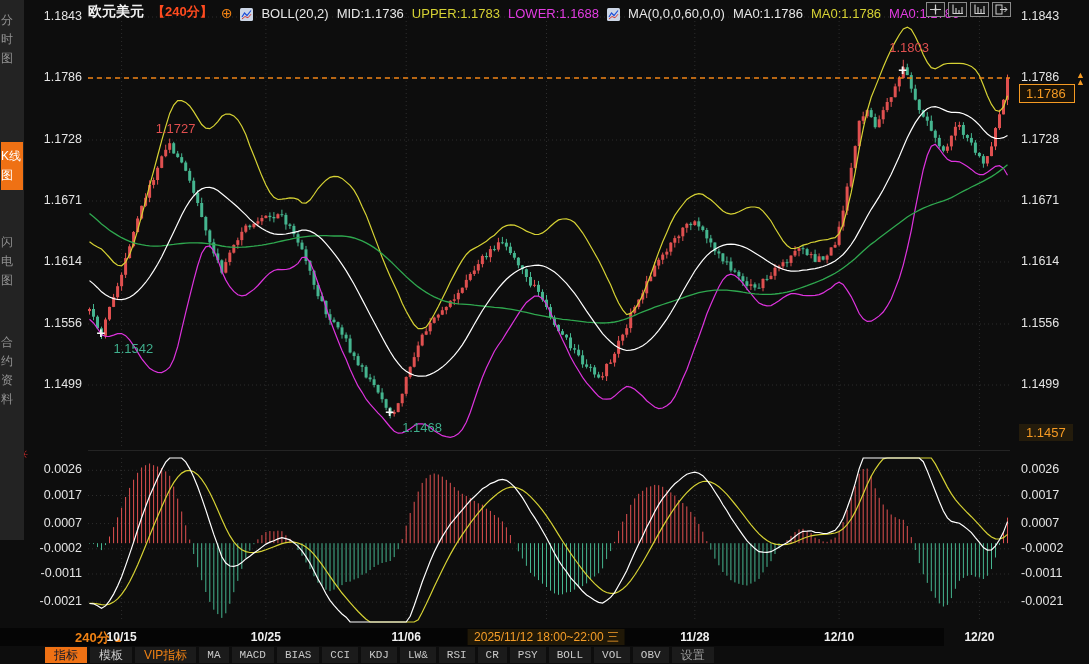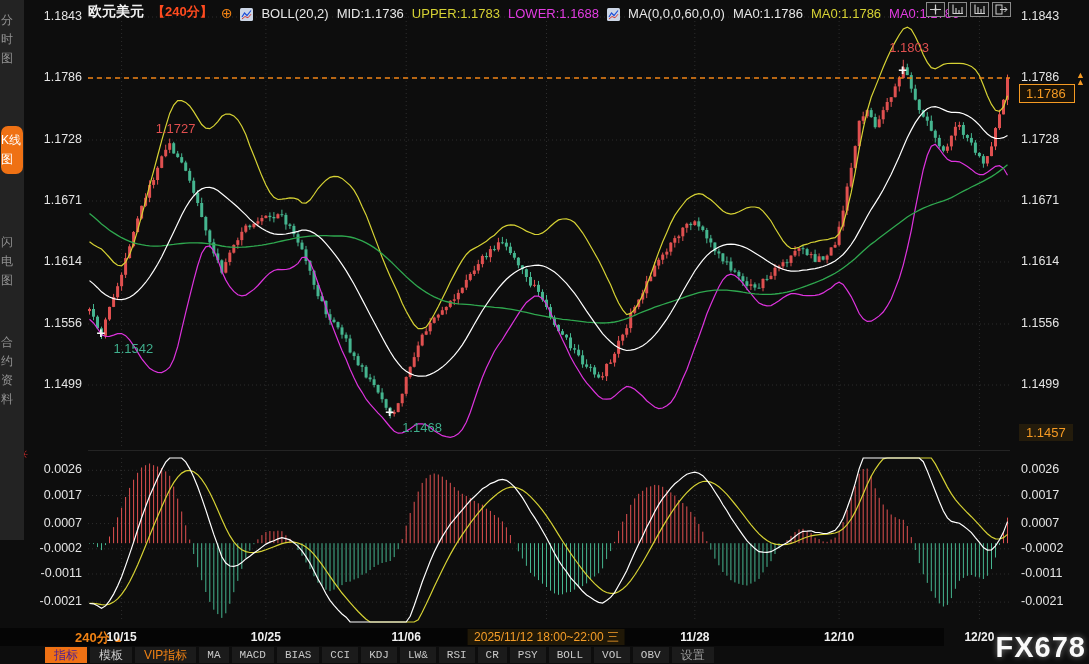--- a/index.html
+++ b/index.html
@@ -52,21 +52,21 @@
   .xstrip { position:absolute; left:0; top:628px; width:944px; height:18px; background:#050505; z-index:6; }
   .period { position:absolute; left:75px; top:1px; color:#f08214; font-weight:bold; font-size:13px; }
   .xdate { position:absolute; top:2px; transform:translateX(-50%); color:#f0f0f0; font-weight:bold; font-size:12px; }
   .xhl { position:absolute; top:1px; transform:translateX(-50%); background:#201807; color:#f59d28;
          font-size:12px; padding:0 6px; line-height:16px; white-space:nowrap; }
 
   
   .tabbar { position:absolute; left:45px; top:647px; height:16px; display:flex; gap:3px; z-index:6; }
   .btab { background:#1b1b1b; color:#c9c9c9; font-size:12px; line-height:16px; padding:0 9px; cursor:pointer; white-space:nowrap;}
   .btab.mono { font-family:Liberation Mono, monospace; font-size:11px; padding:0 8px; }
-  .btab.active { background:#ef7114; color:#4c1d95; }
+  .btab.active { background:#ef7114; color:#0f172a; }
   .btab.vip { color:#f08214; }
   .btab.dim { color:#9b9b9b; }
 
   .watermark { position:absolute; right:3px; bottom:0px; z-index:10; color:#fafafa; font-size:29px;
                font-weight:bold; letter-spacing:1px; text-shadow:0 0 6px rgba(255,255,255,.45); }
 </style>
 </head>
 <body>
 
 <div class="app">
@@ -794,21 +794,21 @@
       <polyline points="65.5,319.3 69.5,323.0 73.5,328.5 77.5,334.6 81.5,336.5 85.5,336.4 89.6,335.1 93.6,333.7 97.6,333.5 101.6,335.7 105.6,339.9 109.6,345.7 113.6,352.1 117.6,358.6 121.6,363.7 125.6,368.3 129.6,370.8 133.6,372.4 137.7,372.6 141.7,370.6 145.7,367.2 149.7,359.3 153.7,346.7 157.7,329.3 161.7,312.6 165.7,296.4 169.7,280.3 173.7,265.5 177.7,253.3 181.8,246.9 185.8,246.0 189.8,250.9 193.8,259.4 197.8,271.3 201.8,280.1 205.8,286.7 209.8,291.4 213.8,294.8 217.8,295.9 221.8,295.1 225.8,292.3 229.9,289.4 233.9,285.5 237.9,281.0 241.9,276.6 245.9,272.9 249.9,270.5 253.9,269.4 257.9,269.6 261.9,269.5 265.9,268.6 269.9,266.4 274.0,263.4 278.0,257.5 282.0,257.2 286.0,262.0 290.0,271.6 294.0,283.2 298.0,294.4 302.0,307.3 306.0,319.5 310.0,330.3 314.0,340.5 318.0,350.5 322.1,359.3 326.1,369.3 330.1,378.1 334.1,386.2 338.1,392.3 342.1,399.2 346.1,404.1 350.1,408.6 354.1,413.1 358.1,417.2 362.1,422.0 366.2,427.0 370.2,431.2 374.2,433.2 378.2,432.8 382.2,431.1 386.2,428.7 390.2,425.8 394.2,423.8 398.2,423.8 402.2,424.7 406.2,427.5 410.2,430.7 414.3,433.3 418.3,435.7 422.3,436.7 426.3,437.3 430.3,436.3 434.3,433.8 438.3,429.4 442.3,422.3 446.3,412.2 450.3,400.3 454.3,388.5 458.4,377.2 462.4,367.7 466.4,359.4 470.4,351.3 474.4,345.0 478.4,339.5 482.4,332.9 486.4,326.6 490.4,320.3 494.4,313.9 498.4,307.8 502.4,302.4 506.5,299.3 510.5,296.2 514.5,296.0 518.5,298.7 522.5,304.2 526.5,312.4 530.5,321.5 534.5,331.0 538.5,339.8 542.5,347.9 546.5,356.7 550.6,364.2 554.6,370.7 558.6,377.3 562.6,382.9 566.6,387.4 570.6,392.0 574.6,396.3 578.6,399.0 582.6,399.1 586.6,398.9 590.6,396.1 594.6,392.4 598.7,388.9 602.7,386.4 606.7,387.1 610.7,389.3 614.7,392.7 618.7,396.3 622.7,400.7 626.7,403.9 630.7,407.0 634.7,408.6 638.7,408.0 642.8,405.7 646.8,402.5 650.8,396.7 654.8,388.2 658.8,378.5 662.8,369.7 666.8,358.6 670.8,347.5 674.8,337.0 678.8,325.8 682.8,314.0 686.8,304.4 690.9,295.2 694.9,286.8 698.9,279.8 702.9,275.6 706.9,274.2 710.9,275.5 714.9,278.7 718.9,283.3 722.9,288.8 726.9,293.7 730.9,298.7 735.0,303.1 739.0,304.9 743.0,305.8 747.0,305.6 751.0,303.3 755.0,300.7 759.0,297.7 763.0,295.4 767.0,293.7 771.0,293.7 775.0,294.4 779.0,295.3 783.1,295.6 787.1,295.6 791.1,295.3 795.1,294.6 799.1,292.9 803.1,290.2 807.1,287.9 811.1,284.2 815.1,282.2 819.1,284.5 823.1,290.1 827.2,296.6 831.2,304.7 835.2,313.5 839.2,318.8 843.2,321.4 847.2,321.2 851.2,318.8 855.2,315.9 859.2,312.0 863.2,306.2 867.2,299.0 871.2,288.9 875.3,278.2 879.3,264.8 883.3,248.5 887.3,230.3 891.3,208.7 895.3,188.5 899.3,169.5 903.3,155.3 907.3,146.2 911.3,144.3 915.3,149.0 919.4,154.7 923.4,159.3 927.4,161.4 931.4,161.3 935.4,161.8 939.4,164.0 943.4,166.5 947.4,169.4 951.4,172.7 955.4,174.7 959.4,174.6 963.4,172.3 967.5,169.3 971.5,166.3 975.5,165.7 979.5,168.3 983.5,175.2 " fill="none" stroke="#dd33dd" stroke-width="1.2"></polyline>
       <polyline points="65.5,213.4 69.5,216.8 73.5,220.3 77.5,223.9 81.5,227.1 85.5,230.2 89.6,232.9 93.6,235.4 97.6,237.7 101.6,239.6 105.6,241.4 109.6,242.8 113.6,243.9 117.6,244.7 121.6,245.4 125.6,245.8 129.6,246.1 133.6,246.1 137.7,245.8 141.7,245.4 145.7,244.8 149.7,244.4 153.7,243.9 157.7,243.5 161.7,243.1 165.7,242.9 169.7,242.8 173.7,242.8 177.7,243.0 181.8,243.4 185.8,243.9 189.8,244.5 193.8,245.1 197.8,246.0 201.8,246.6 205.8,247.0 209.8,247.2 213.8,247.3 217.8,247.2 221.8,247.0 225.8,246.6 229.9,246.2 233.9,245.7 237.9,245.1 241.9,244.4 245.9,243.6 249.9,242.8 253.9,241.9 257.9,241.0 261.9,240.1 265.9,239.3 269.9,238.4 274.0,237.7 278.0,237.1 282.0,236.6 286.0,236.1 290.0,235.9 294.0,235.8 298.0,235.7 302.0,235.7 306.0,235.9 310.0,236.0 314.0,236.0 318.0,236.0 322.1,236.3 326.1,237.0 330.1,238.0 334.1,239.3 338.1,240.9 342.1,242.9 346.1,245.1 350.1,247.6 354.1,250.5 358.1,253.8 362.1,257.3 366.2,261.1 370.2,264.9 374.2,268.9 378.2,272.8 382.2,276.6 386.2,280.3 390.2,283.7 394.2,286.9 398.2,289.7 402.2,292.4 406.2,294.8 410.2,296.9 414.3,298.7 418.3,300.3 422.3,301.5 426.3,302.5 430.3,303.3 434.3,303.8 438.3,304.1 442.3,304.4 446.3,304.7 450.3,305.2 454.3,305.6 458.4,306.0 462.4,306.5 466.4,306.9 470.4,307.3 474.4,307.6 478.4,308.0 482.4,308.6 486.4,309.2 490.4,309.8 494.4,310.7 498.4,311.6 502.4,312.4 506.5,313.4 510.5,314.3 514.5,315.1 518.5,315.9 522.5,316.7 526.5,317.5 530.5,318.2 534.5,318.7 538.5,319.3 542.5,319.7 546.5,320.2 550.6,320.6 554.6,321.1 558.6,321.6 562.6,322.1 566.6,322.3 570.6,322.6 574.6,322.8 578.6,323.0 582.6,322.8 586.6,322.5 590.6,322.0 594.6,321.1 598.7,320.0 602.7,318.7 606.7,317.0 610.7,315.3 614.7,313.5 618.7,311.9 622.7,310.3 626.7,308.8 630.7,307.2 634.7,305.8 638.7,304.5 642.8,303.1 646.8,301.8 650.8,300.5 654.8,299.2 658.8,297.8 662.8,296.4 666.8,295.1 670.8,293.8 674.8,292.7 678.8,291.8 682.8,291.1 686.8,290.6 690.9,290.2 694.9,290.1 698.9,290.2 702.9,290.2 706.9,290.6 710.9,291.0 714.9,291.5 718.9,292.2 722.9,292.8 726.9,293.3 730.9,293.8 735.0,294.2 739.0,294.4 743.0,294.4 747.0,294.3 751.0,294.0 755.0,293.5 759.0,292.9 763.0,292.2 767.0,291.1 771.0,289.9 775.0,288.5 779.0,287.1 783.1,285.7 787.1,284.2 791.1,282.7 795.1,281.0 799.1,279.3 803.1,277.4 807.1,275.4 811.1,273.3 815.1,270.8 819.1,268.0 823.1,265.1 827.2,261.8 831.2,258.4 835.2,254.7 839.2,251.0 843.2,247.4 847.2,244.1 851.2,241.2 855.2,238.1 859.2,235.1 863.2,232.1 867.2,229.1 871.2,226.1 875.3,223.1 879.3,220.0 883.3,217.0 887.3,214.5 891.3,212.2 895.3,210.1 899.3,208.2 903.3,206.5 907.3,204.9 911.3,203.5 915.3,202.2 919.4,200.9 923.4,199.3 927.4,197.6 931.4,195.5 935.4,193.3 939.4,191.2 943.4,189.2 947.4,187.0 951.4,185.1 955.4,183.1 959.4,181.1 963.4,178.9 967.5,176.6 971.5,174.0 975.5,171.1 979.5,168.1 983.5,164.7 " fill="none" stroke="#2fa84f" stroke-width="1.3"></polyline>
       <polyline points="65.5,280.6 69.5,283.9 73.5,287.7 77.5,291.8 81.5,294.8 85.5,297.0 89.6,298.6 93.6,299.5 97.6,299.6 101.6,298.9 105.6,297.2 109.6,294.7 113.6,291.3 117.6,287.2 121.6,282.5 125.6,277.0 129.6,270.9 133.6,264.2 137.7,256.7 141.7,248.6 145.7,240.3 149.7,232.1 153.7,223.6 157.7,214.9 161.7,207.5 165.7,201.2 169.7,196.0 173.7,191.8 177.7,188.9 181.8,187.5 185.8,187.3 189.8,188.4 193.8,190.5 197.8,193.8 201.8,197.0 205.8,200.4 209.8,203.7 213.8,207.3 217.8,211.1 221.8,214.9 225.8,219.1 229.9,222.6 233.9,225.8 237.9,228.5 241.9,230.8 245.9,232.6 249.9,233.9 253.9,234.4 257.9,234.3 261.9,234.0 265.9,233.2 269.9,232.3 274.0,231.4 278.0,230.2 282.0,230.1 286.0,231.1 290.0,233.1 294.0,235.9 298.0,239.3 302.0,243.7 306.0,248.4 310.0,253.3 314.0,258.6 318.0,264.4 322.1,270.6 326.1,277.4 330.1,284.2 334.1,291.8 338.1,299.4 342.1,307.0 346.1,314.7 350.1,322.2 354.1,329.7 358.1,337.2 362.1,344.6 366.2,351.7 370.2,358.1 374.2,363.4 378.2,368.1 382.2,371.2 386.2,373.6 390.2,375.3 394.2,376.2 398.2,376.2 402.2,375.9 406.2,374.4 410.2,372.5 414.3,369.9 418.3,367.1 422.3,363.6 426.3,359.6 430.3,355.4 434.3,350.4 438.3,344.8 442.3,338.4 446.3,331.4 450.3,324.3 454.3,317.4 458.4,310.5 462.4,304.5 466.4,298.6 470.4,293.3 474.4,288.1 478.4,283.5 482.4,279.3 486.4,275.8 490.4,272.8 494.4,270.3 498.4,268.2 502.4,266.7 506.5,266.0 510.5,265.3 514.5,265.2 518.5,265.8 522.5,267.2 526.5,269.4 530.5,272.1 534.5,275.4 538.5,279.4 542.5,283.4 546.5,288.3 550.6,293.3 554.6,299.0 558.6,305.1 562.6,311.1 566.6,316.8 570.6,322.6 574.6,328.2 578.6,333.6 582.6,337.9 586.6,341.8 590.6,345.2 594.6,347.7 598.7,349.4 602.7,350.5 606.7,350.2 610.7,349.3 614.7,347.8 618.7,345.7 622.7,342.9 626.7,339.3 630.7,335.1 634.7,330.3 638.7,324.8 642.8,319.1 646.8,312.8 650.8,306.0 654.8,299.0 658.8,291.5 662.8,284.5 666.8,277.7 670.8,271.0 674.8,265.3 678.8,260.1 682.8,255.6 686.8,252.1 690.9,249.3 694.9,247.0 698.9,245.4 702.9,244.4 706.9,244.1 710.9,244.4 714.9,245.3 718.9,246.6 722.9,248.3 726.9,250.4 730.9,252.9 735.0,255.4 739.0,258.0 743.0,260.8 747.0,263.3 751.0,265.6 755.0,267.6 759.0,269.2 763.0,270.4 767.0,271.1 771.0,271.1 775.0,270.8 779.0,270.2 783.1,269.9 787.1,269.1 791.1,268.6 795.1,267.6 799.1,266.5 803.1,265.0 807.1,263.1 811.1,261.0 815.1,257.9 819.1,254.5 823.1,249.9 827.2,244.5 831.2,238.4 835.2,231.1 839.2,223.8 843.2,216.2 847.2,209.3 851.2,203.1 855.2,196.6 859.2,189.7 863.2,182.0 867.2,174.2 871.2,165.4 875.3,156.5 879.3,146.9 883.3,137.8 887.3,129.9 891.3,122.6 895.3,116.8 899.3,112.1 903.3,108.8 907.3,107.0 911.3,106.6 915.3,107.8 919.4,109.6 923.4,111.4 927.4,112.3 931.4,112.3 935.4,112.6 939.4,113.8 943.4,115.6 947.4,117.9 951.4,121.2 955.4,125.1 959.4,129.9 963.4,134.0 967.5,136.9 971.5,138.3 975.5,138.5 979.5,137.7 983.5,135.5 " fill="none" stroke="#ffffff" stroke-width="1.2"></polyline>
       <polyline points="65.5,603.3 69.5,603.4 73.5,603.9 77.5,604.7 81.5,605.0 85.5,604.1 89.6,602.1 93.6,598.9 97.6,594.4 101.6,588.7 105.6,581.8 109.6,573.8 113.6,565.0 117.6,555.5 121.6,545.8 125.6,535.8 129.6,526.1 133.6,516.5 137.7,507.1 141.7,498.1 145.7,489.7 149.7,482.6 153.7,477.1 157.7,473.1 161.7,470.9 165.7,470.4 169.7,471.7 173.7,474.7 177.7,479.4 181.8,485.5 185.8,492.8 189.8,501.1 193.8,510.0 197.8,519.3 201.8,528.1 205.8,535.7 209.8,541.8 213.8,546.5 217.8,549.7 221.8,551.6 225.8,552.5 229.9,552.6 233.9,552.1 237.9,551.1 241.9,549.7 245.9,548.2 249.9,546.7 253.9,545.1 257.9,543.6 261.9,542.6 265.9,542.1 269.9,542.2 274.0,543.0 278.0,544.6 282.0,547.0 286.0,550.2 290.0,554.4 294.0,559.3 298.0,564.6 302.0,570.5 306.0,576.4 310.0,582.2 314.0,587.7 318.0,593.0 322.1,597.8 326.1,602.6 330.1,607.2 334.1,611.5 338.1,615.5 342.1,619.3 346.1,622.0 350.1,622.0 354.1,622.0 358.1,622.0 362.1,622.0 366.2,622.0 370.2,622.0 374.2,622.0 378.2,622.0 382.2,622.0 386.2,622.0 390.2,622.0 394.2,619.7 398.2,612.2 402.2,604.1 406.2,595.5 410.2,586.8 414.3,578.2 418.3,569.9 422.3,562.0 426.3,554.4 430.3,547.4 434.3,540.8 438.3,534.7 442.3,528.8 446.3,523.1 450.3,517.8 454.3,512.8 458.4,508.0 462.4,503.7 466.4,499.7 470.4,496.2 474.4,492.9 478.4,490.2 482.4,488.2 486.4,487.2 490.4,487.1 494.4,488.2 498.4,490.1 502.4,492.9 506.5,496.6 510.5,500.8 514.5,505.4 518.5,510.4 522.5,515.9 526.5,521.8 530.5,528.1 534.5,534.6 538.5,541.0 542.5,547.1 546.5,553.2 550.6,559.0 554.6,564.5 558.6,569.9 562.6,574.9 566.6,579.4 570.6,583.6 574.6,587.3 578.6,590.5 582.6,592.5 586.6,593.4 590.6,593.3 594.6,591.7 598.7,589.0 602.7,585.4 606.7,580.6 610.7,575.0 614.7,568.8 618.7,562.2 622.7,555.3 626.7,548.1 630.7,540.9 634.7,533.6 638.7,526.6 642.8,519.9 646.8,513.6 650.8,507.6 654.8,502.2 658.8,497.2 662.8,492.6 666.8,488.7 670.8,485.4 674.8,483.0 678.8,481.5 682.8,481.2 686.8,482.1 690.9,484.0 694.9,486.8 698.9,490.4 702.9,494.4 706.9,499.1 710.9,504.0 714.9,509.0 718.9,514.2 722.9,519.5 726.9,524.6 730.9,529.4 735.0,533.9 739.0,537.5 743.0,540.5 747.0,542.7 751.0,544.1 755.0,544.7 759.0,544.7 763.0,544.3 767.0,543.4 771.0,542.0 775.0,540.3 779.0,538.5 783.1,537.0 787.1,535.8 791.1,535.1 795.1,534.6 799.1,534.4 803.1,534.2 807.1,533.7 811.1,533.0 815.1,531.5 819.1,528.8 823.1,524.7 827.2,519.0 831.2,511.9 835.2,503.2 839.2,494.0 843.2,484.6 847.2,476.2 851.2,469.3 855.2,463.7 859.2,458.8 863.2,458.0 867.2,458.0 871.2,458.0 875.3,458.0 879.3,458.0 883.3,458.0 887.3,458.0 891.3,458.0 895.3,458.0 899.3,458.0 903.3,458.0 907.3,458.0 911.3,463.9 915.3,471.5 919.4,479.4 923.4,487.1 927.4,493.9 931.4,499.6 935.4,504.3 939.4,508.7 943.4,512.8 947.4,516.7 951.4,520.9 955.4,525.2 959.4,529.7 963.4,533.7 967.5,537.0 971.5,538.8 975.5,539.0 979.5,537.6 983.5,534.4 " fill="none" stroke="#d6d234" stroke-width="1.2"></polyline>
       <polyline points="65.5,603.5 69.5,603.8 73.5,605.8 77.5,608.2 81.5,605.9 85.5,600.8 89.6,594.1 93.6,585.9 97.6,576.7 101.6,565.6 105.6,554.1 109.6,542.1 113.6,529.8 117.6,517.7 121.6,506.8 125.6,496.0 129.6,487.1 133.6,478.1 137.7,469.5 141.7,462.2 145.7,458.0 149.7,458.0 153.7,458.0 157.7,458.0 161.7,461.9 165.7,468.6 169.7,477.1 173.7,486.8 177.7,497.9 181.8,509.9 185.8,522.2 189.8,534.4 193.8,545.4 197.8,556.7 201.8,563.1 205.8,566.0 209.8,566.3 213.8,565.3 217.8,562.6 221.8,558.9 225.8,556.2 229.9,553.1 233.9,550.2 237.9,547.1 241.9,544.1 245.9,542.1 249.9,540.7 253.9,538.9 257.9,537.6 261.9,538.7 265.9,539.9 269.9,542.6 274.0,546.4 278.0,550.9 282.0,556.7 286.0,563.1 290.0,570.9 294.0,579.0 298.0,586.0 302.0,593.7 306.0,600.4 310.0,605.4 314.0,609.8 318.0,614.0 322.1,617.2 326.1,621.9 330.1,622.0 334.1,622.0 338.1,622.0 342.1,622.0 346.1,622.0 350.1,622.0 354.1,622.0 358.1,622.0 362.1,622.0 366.2,622.0 370.2,622.0 374.2,622.0 378.2,622.0 382.2,622.0 386.2,616.3 390.2,605.5 394.2,593.9 398.2,582.0 402.2,571.6 406.2,561.3 410.2,551.9 414.3,543.9 418.3,536.6 422.3,530.3 426.3,524.2 430.3,519.4 434.3,514.5 438.3,509.9 442.3,505.1 446.3,500.5 450.3,496.7 454.3,492.9 458.4,488.8 462.4,486.4 466.4,483.6 470.4,482.1 474.4,480.1 478.4,479.3 482.4,480.3 486.4,483.1 490.4,486.9 494.4,492.2 498.4,497.7 502.4,504.2 506.5,511.5 510.5,517.4 514.5,523.8 518.5,530.7 522.5,537.8 526.5,545.6 530.5,553.2 534.5,560.4 538.5,566.5 542.5,571.7 546.5,577.6 550.6,582.2 554.6,586.5 558.6,591.3 562.6,595.0 566.6,597.4 570.6,600.2 574.6,602.4 578.6,603.1 582.6,600.4 586.6,597.4 590.6,592.6 594.6,585.5 598.7,578.2 602.7,570.7 606.7,561.4 610.7,552.6 614.7,544.1 618.7,536.1 622.7,527.3 626.7,519.7 630.7,511.7 634.7,504.6 638.7,498.4 642.8,493.4 646.8,488.2 650.8,483.8 654.8,480.6 658.8,477.1 662.8,474.2 666.8,473.0 670.8,472.1 674.8,473.3 678.8,475.7 682.8,480.2 686.8,485.3 690.9,491.7 694.9,497.8 698.9,504.8 702.9,510.7 706.9,517.6 710.9,523.5 714.9,529.3 718.9,535.1 722.9,540.7 726.9,544.8 730.9,548.6 735.0,551.7 739.0,552.1 743.0,552.3 747.0,551.7 751.0,549.5 755.0,547.3 759.0,544.7 763.0,542.8 767.0,539.8 771.0,536.5 775.0,533.4 779.0,531.3 783.1,531.1 787.1,530.8 791.1,532.4 795.1,532.5 799.1,533.5 803.1,533.5 807.1,531.9 811.1,530.3 815.1,525.3 819.1,518.3 823.1,508.0 827.2,496.5 831.2,483.4 835.2,468.6 839.2,458.0 843.2,458.0 847.2,458.0 851.2,458.0 855.2,458.0 859.2,458.0 863.2,458.0 867.2,458.0 871.2,458.0 875.3,458.0 879.3,458.0 883.3,458.0 887.3,458.0 891.3,458.0 895.3,458.0 899.3,461.7 903.3,470.9 907.3,481.1 911.3,491.2 915.3,501.5 919.4,511.0 923.4,517.9 927.4,521.4 931.4,522.4 935.4,523.2 939.4,526.0 943.4,529.1 947.4,532.6 951.4,537.6 955.4,542.3 959.4,547.6 963.4,550.1 967.5,549.9 971.5,545.9 975.5,539.8 979.5,532.1 983.5,521.6 " fill="none" stroke="#ffffff" stroke-width="1.2"></polyline>
       <line x1="64" x2="986" y1="78.0" y2="78.0" stroke="#f08214" stroke-dasharray="5 4" stroke-width="1.4"></line>
     </svg>
 
   <div class="sidebar" id="sidebar">
       <div class="side-item" style="top: 6px;">分时图</div>
-      <div class="side-item active" style="top: 126px; border-radius: 7px;">K线图</div>
+      <div class="side-item active" style="top: 142px;">K线图</div>
       <div class="side-item" style="top: 228px;">闪电图</div>
       <div class="side-item" style="top: 328px;">合约资料</div>
     </div>
 
   <div class="topbar">
     <span class="sym">欧元美元</span>
     <span class="red" style="font-weight:bold">【240分】</span>
     <span class="org" style="font-size:14px">⊕</span>
     <span class="mini-chart-icon"><svg width="13" height="13">
           <rect width="13" height="13" rx="1.5" fill="#ccd6e6"></rect>
@@ -924,14 +924,13 @@
       <div class="btab mono">LW&amp;</div>
       <div class="btab mono">RSI</div>
       <div class="btab mono">CR</div>
       <div class="btab mono">PSY</div>
       <div class="btab mono">BOLL</div>
       <div class="btab mono">VOL</div>
       <div class="btab mono">OBV</div>
       <div class="btab dim">设置</div>
     </div>
 
-  <div class="watermark">FX678</div>
 </div>
 
 </body></html>

